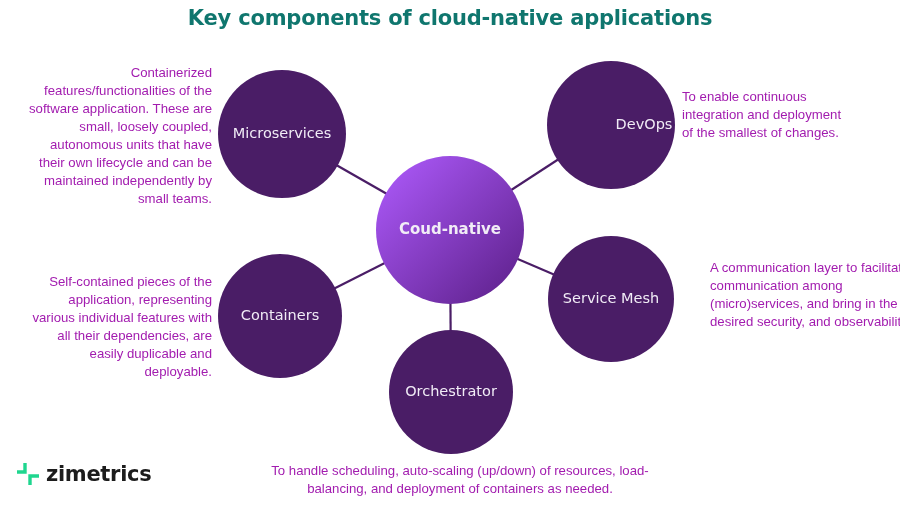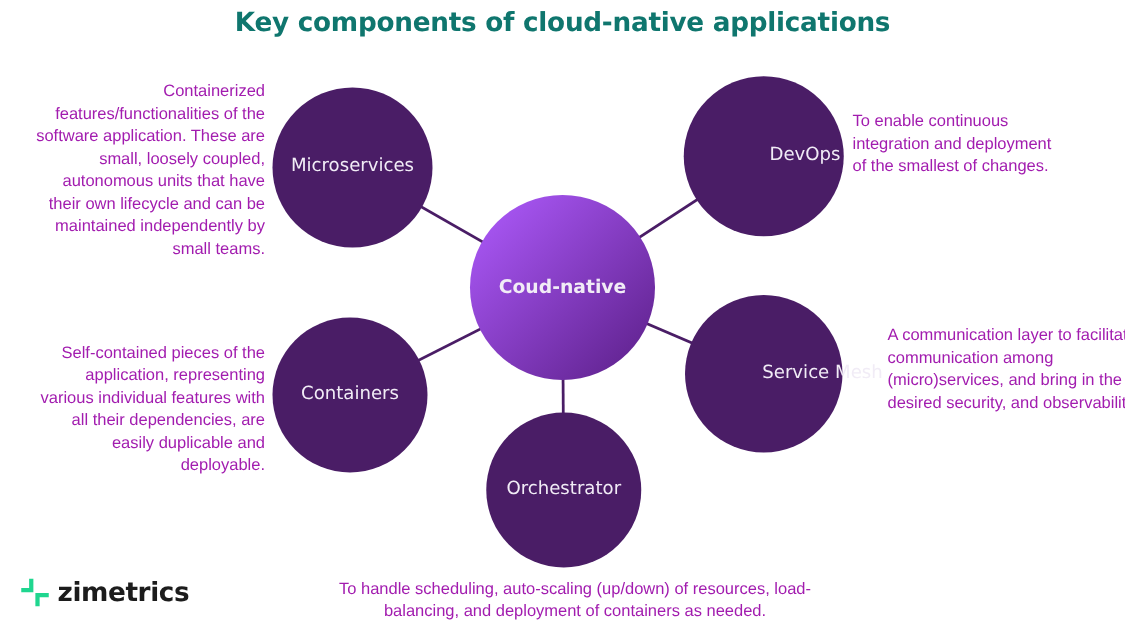--- a/index.html
+++ b/index.html
@@ -78,21 +78,21 @@
   <circle cx="450" cy="230" r="74" fill="url(#centerGrad)"></circle>
 </svg>
 
 <div class="node-label" style="left:376px; top:190px; width:148px; height:80px; flex-direction:column; font-size:15px;font-weight:bold;">
   <span>Coud-native</span>
 </div>
 
 <div class="node-label" style="left:218px; top:114px; width:128px; height:40px;">Microservices</div>
 <div class="node-label" style="left:563px; top:105px; width:128px; height:40px;margin-left:17px;">DevOps</div>
 <div class="node-label" style="left:218px; top:296px; width:124px; height:40px;">Containers</div>
-<div class="node-label" style="left:548px; top:279px; width:126px; height:40px;padding-left:47px;">Service Mesh</div>
+<div class="node-label" style="left:548px; top:279px; width:126px; height:40px;">Service Mesh</div>
 <div class="node-label" style="left:389px; top:372px; width:124px; height:40px;">Orchestrator</div>
 
 <div class="desc right-align" style="left:22px; top:64px; width:190px;">Containerized features/functionalities of the software application. These are small, loosely coupled, autonomous units that have their own lifecycle and can be maintained independently by small teams.</div>
 <div class="desc" style="left:682px; top:88px; width:170px;">To enable continuous integration and deployment of the smallest of changes.</div>
 <div class="desc right-align" style="left:30px; top:273px; width:182px;">Self-contained pieces of the application, representing various individual features with all their dependencies, are easily duplicable and deployable.</div>
 <div class="desc" style="left:682px; top:259px; width:206px;margin-left:28px;">A communication layer to facilitate communication among (micro)services, and bring in the desired security, and observability.</div>
 <div class="desc center-align" style="left:262px; top:462px; width:396px;">To handle scheduling, auto-scaling (up/down) of resources, load-balancing, and deployment of containers as needed.</div>
 
 <div class="logo">
   <svg width="24" height="24" viewBox="0 0 24 24">

